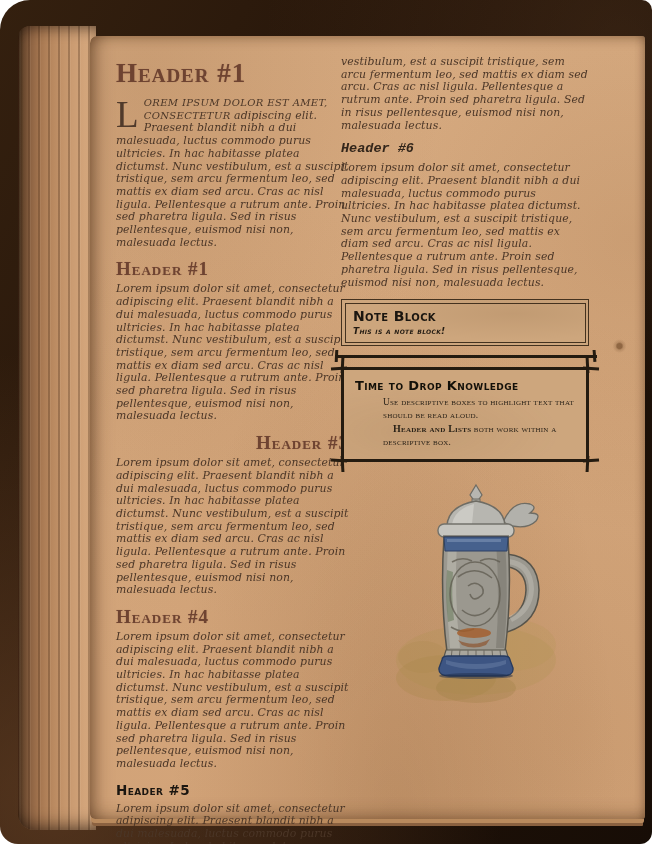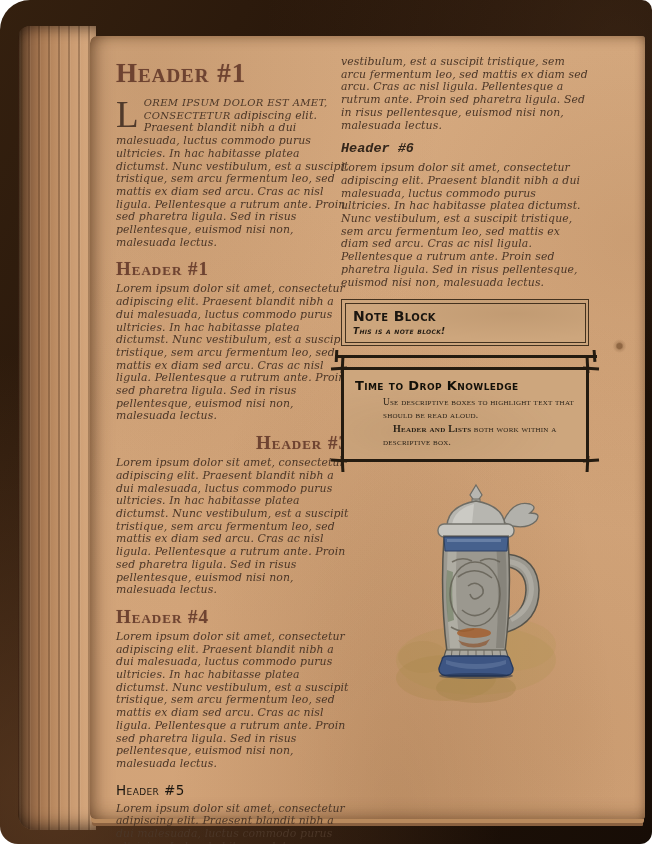--- a/index.html
+++ b/index.html
@@ -46,21 +46,21 @@
 
   .body-text{font:italic 10.9px/12.7px "DejaVu Serif",serif;margin:0 0 2px;color:#4b3627;
              letter-spacing:.1px;}
 
   h1,h2{font-family:"Liberation Serif",serif;font-variant:small-caps;color:#6e4331;
         font-weight:700;letter-spacing:1px;text-shadow:0 0 1px rgba(110,67,49,.35);}
   h1{font-size:27px;margin:2px 0 8px;}
   h2{font-size:19px;margin:9px 0 3px;}
   h2.outdent{margin-left:-17px;text-align:right;}
 
-  .marker-h{font-family:"DejaVu Sans",sans-serif;font-variant:small-caps;font-weight:400;
+  .marker-h{font-family:"DejaVu Sans",sans-serif;font-variant:small-caps;font-weight:700;
         font-size:13.5px;color:#1b1610;letter-spacing:.4px;margin:11px 0 5px;}
   .hand-h{font-family:Liberation Mono, monospace;font-style:italic;font-weight:700;
         font-size:13.5px;color:#33261b;margin:9px 0 6px;}
 
   .dropcap{float:left;font:400 37px/0.82 "Liberation Serif",serif;color:#503a2b;
         margin:3px 5px 0 0;font-style:normal;}
   .lead-caps{text-transform:uppercase;font-size:10px;letter-spacing:.35px;}
 
   
   .note-block{margin-top:10px;position:relative;border:1.6px solid #44321f;

